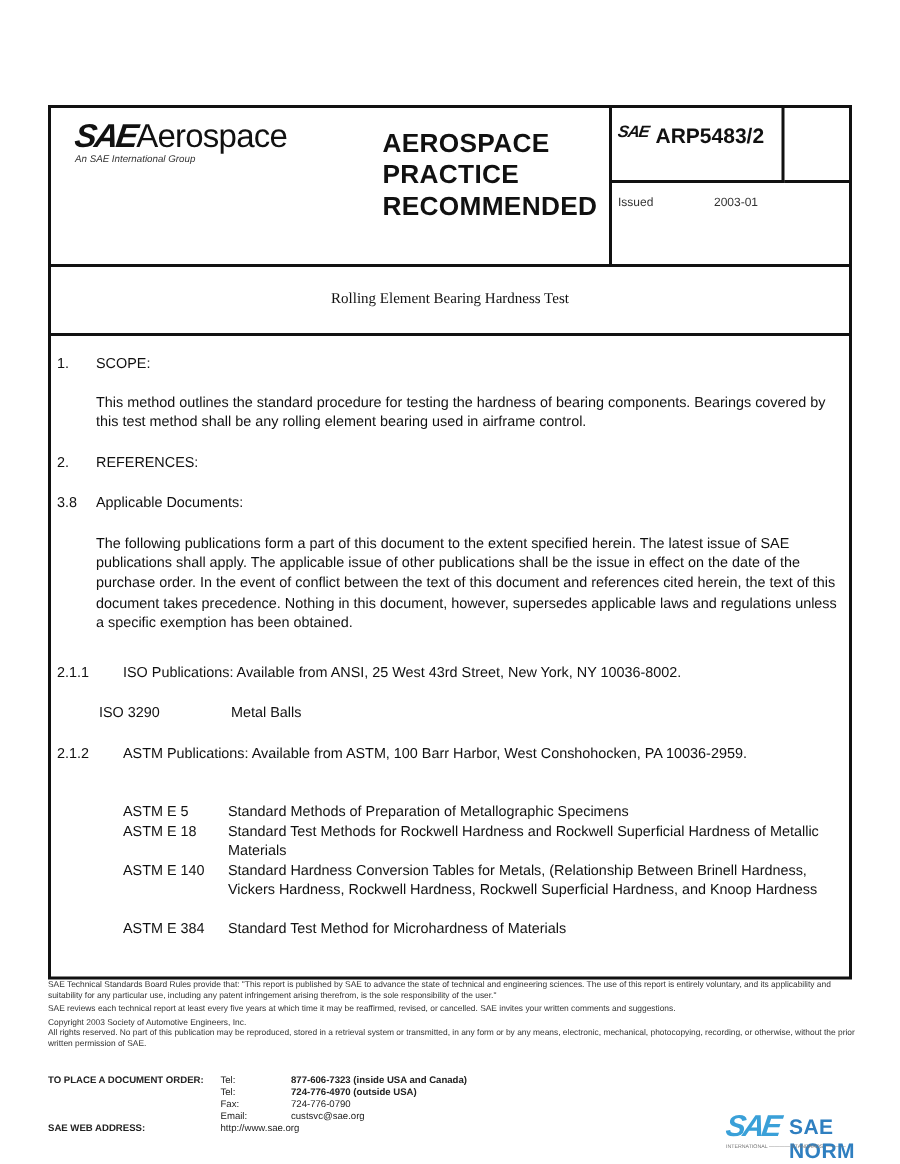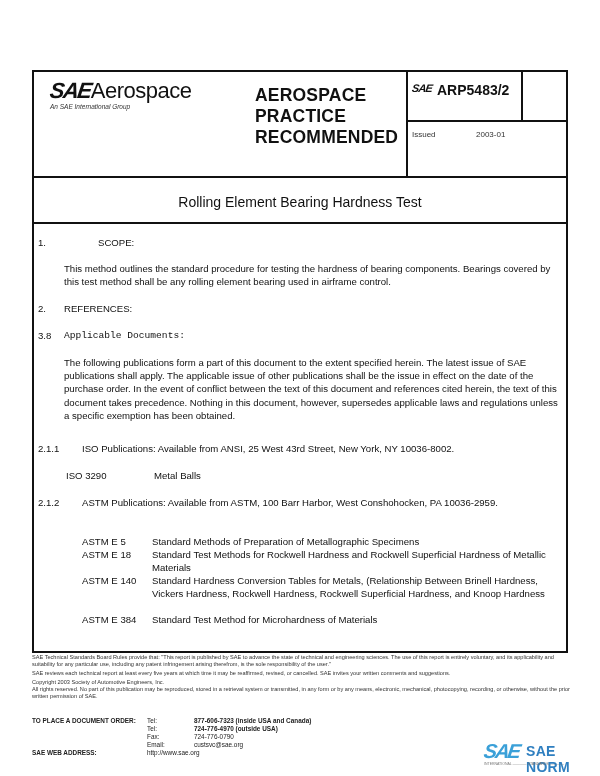--- a/index.html
+++ b/index.html
@@ -14,21 +14,21 @@
     .logo-sub { font-size:6.5px; font-style:italic; color:#333; margin-top:1px; }
     .doc-type { position:absolute; left:221px; top:13px; font-weight:bold; font-size:17.5px; line-height:21px; letter-spacing:0.2px; }
     .hdr-right { position:absolute; left:374px; top:0; width:158px; height:104px; }
     .num-cell { position:absolute; left:0; top:0; width:113px; height:48px; border-right:2px solid #111; border-bottom:2px solid #111; }
     .blank-cell { position:absolute; left:115px; top:0; width:43px; height:48px; border-bottom:2px solid #111; }
     .sae-mini { position:absolute; left:4px; top:10px; font-weight:bold; font-style:italic; font-size:11px; letter-spacing:-0.8px; display:inline-block; transform:skewX(-8deg); }
     .doc-num { position:absolute; left:29px; top:10px; font-size:14px; font-weight:bold; }
     .issued-lbl { position:absolute; left:4px; top:58px; font-size:8px; color:#333; }
     .issued-val { position:absolute; left:68px; top:58px; font-size:8px; color:#333; }
     .title-row { position:absolute; left:0; top:106px; width:532px; height:44px; border-bottom:2px solid #111; }
-    .title-text { position:absolute; left:0; width:532px; top:16px; text-align:center; font-size:14px; }
+    .title-text { position:absolute; left:0; width:532px; top:16px; text-align:center; font-size:10px;font-family:Liberation Serif, serif; }
     .body { position:absolute; left:0; top:152px; width:532px; font-size:9.6px; line-height:13.2px; }
     .sec { position:absolute; left:0; white-space:nowrap; }
     .num { position:absolute; left:4px; }
     .txt { position:absolute; }
     .para { position:absolute; left:30px; width:495px; white-space:normal; text-align:left; }
     .iso-code { position:absolute; left:32px; }
     .iso-title { position:absolute; left:120px; }
     .ref-row { position:absolute; left:48px; width:460px; }
     .ref-code { position:absolute; left:0; width:70px; }
     .ref-title { position:absolute; left:70px; width:400px; }
@@ -73,32 +73,32 @@
   </div>
 
   <div class="title-row">
     <div class="title-text">Rolling Element Bearing Hardness Test</div>
   </div>
 
   <div class="body">
 
     <div class="sec" style="top:12px;">
       <span class="num">1.</span>
-      <span class="txt" style="left:30px;margin-left:34px;">SCOPE:</span>
+      <span class="txt" style="left:30px;">SCOPE:</span>
     </div>
     <div class="para" style="top:38px;">This method outlines the standard procedure for testing the hardness of bearing components. Bearings covered by this test method shall be any rolling element bearing used in airframe control.</div>
 
     <div class="sec" style="top:78px;">
       <span class="num">2.</span>
       <span class="txt" style="left:30px;">REFERENCES:</span>
     </div>
 
     <div class="sec" style="top:105px;">
       <span class="num">3.8</span>
-      <span class="txt" style="left:30px;font-family:Liberation Mono, monospace;">Applicable Documents:</span>
+      <span class="txt" style="left:30px;">Applicable Documents:</span>
     </div>
     <div class="para" style="top:132px;">The following publications form a part of this document to the extent specified herein.  The latest issue of SAE publications shall apply.  The applicable issue of other publications shall be the issue in effect on the date of the purchase order.  In the event of conflict between the text of this document and references cited herein, the text of this document takes precedence.  Nothing in this document, however, supersedes applicable laws and regulations unless a specific exemption has been obtained.</div>
 
     <div class="sec" style="top:218px;">
       <span class="num">2.1.1</span>
       <span class="txt" style="left:48px;">ISO Publications:  Available from ANSI, 25 West 43rd Street, New York, NY 10036-8002.</span>
     </div>
     <div class="sec" style="top:245px;">
       <span class="iso-code">ISO 3290</span>
       <span class="iso-title">Metal Balls</span>

